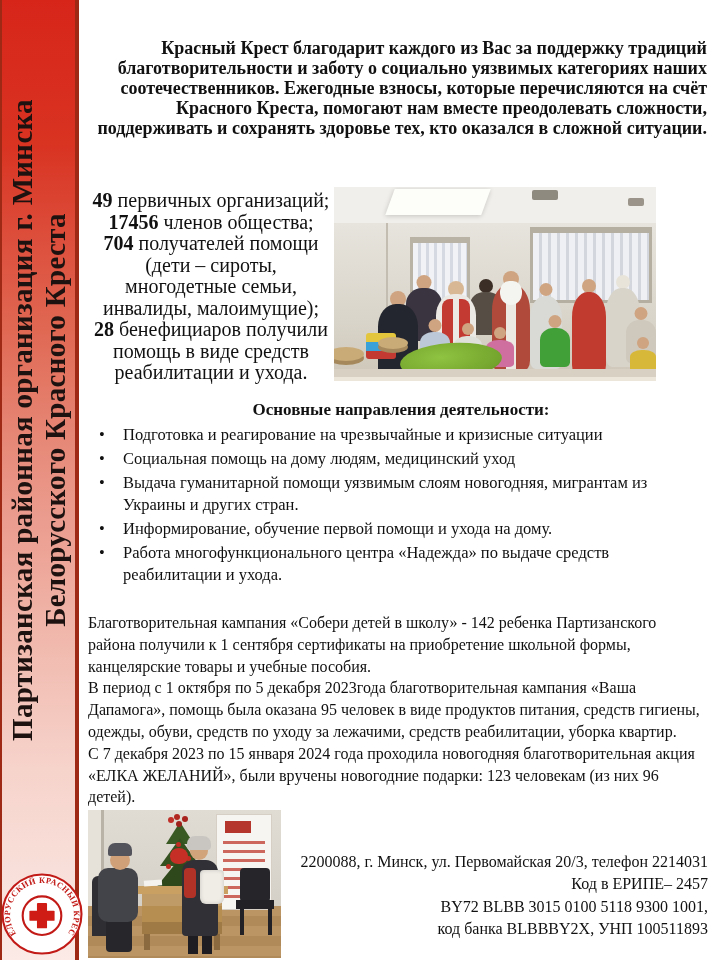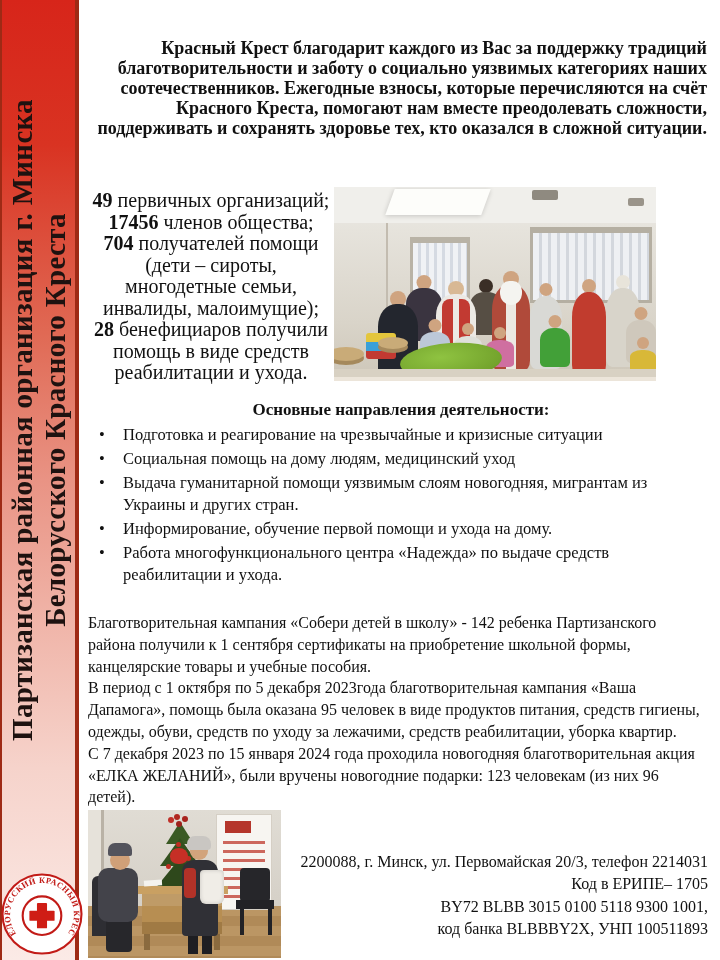--- a/index.html
+++ b/index.html
@@ -298,18 +298,18 @@
     <div class="p2-wleg" style="left:114px"></div>
     <div class="p2-wbody"></div>
     <div class="p2-wvest"></div>
     <div class="p2-whead"></div>
     <div class="p2-whair"></div>
     <div class="p2-bag"></div>
   </div>
 
   <div class="contact">
       <div>2200088, г. Минск, ул. Первомайская 20/3, телефон 2214031</div>
-      <div>Код в ЕРИПЕ– 1705</div>
+      <div>Код в ЕРИПЕ– 2457</div>
       <div>BY72 BLBB 3015 0100 5118 9300 1001,</div>
       <div>код банка BLBBBY2X, УНП 100511893</div>
     </div>
 
 </div>
 
 </body></html>

